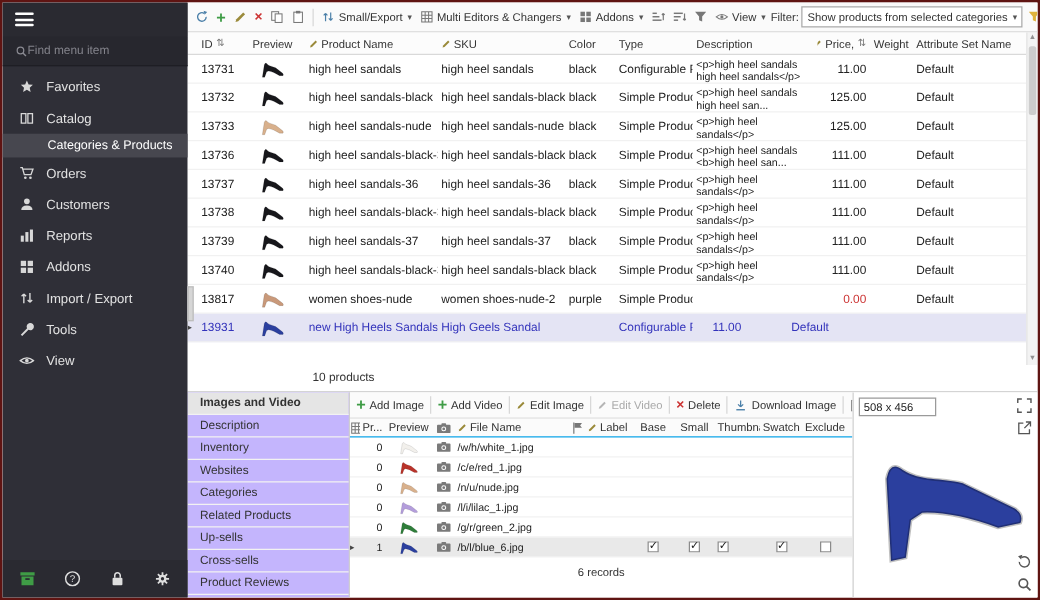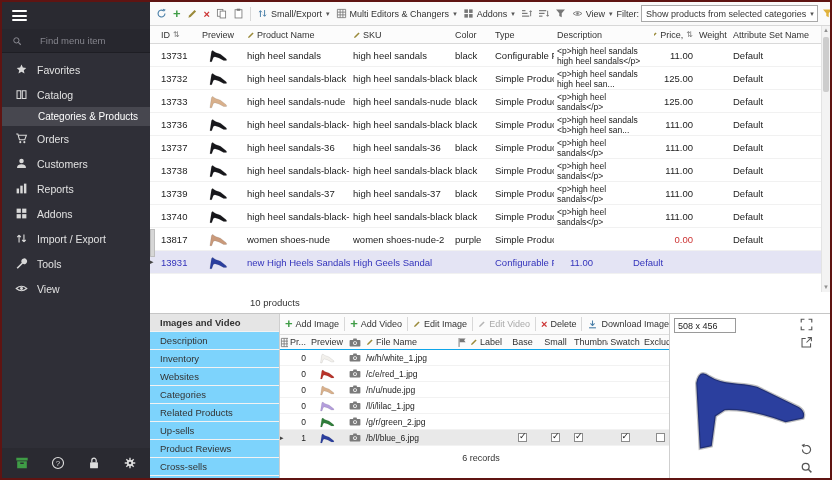--- a/index.html
+++ b/index.html
@@ -4,21 +4,21 @@
 <style>
 *{margin:0;padding:0;box-sizing:border-box}
 body{font-family:"Liberation Sans",sans-serif;font-size:10px;color:#222;background:#fff}
 .app{position:relative;width:832px;height:480px;border:2px solid #5f1412;background:#fff;overflow:hidden}
 .ic{width:11px;height:11px;display:inline-block;vertical-align:middle;color:#666;flex:none}
 .blu{color:#4a7fa8}.gry{color:#777}.ylw{color:#e0b23c}.pc2{color:#9a8a3a}
 
 .sidebar{position:absolute;left:0;top:0;width:148px;height:100%;background:#2f2f37;color:#e2e2e2;z-index:3}
 .sb-head{height:27px;display:flex;align-items:center;padding-left:10px;background:#2a2a31}
 .burger i{display:block;width:15px;height:2px;background:#fff;margin:2.5px 0;border-radius:1px}
-.sb-search{height:24px;display:flex;align-items:center;gap:18px;padding-left:10px;background:#27272e;border-bottom:1px solid #1e1e24}
+.sb-search{height:24px;display:flex;align-items:center;gap:0;padding-left:10px;background:#27272e;border-bottom:1px solid #1e1e24}
 .sb-search .ic{color:#8a8a92;width:10px;height:10px}
 .sb-search .ph{color:#84848c;font-size:9.5px}
 .sb-nav{padding-top:4px}
 .sb-item{height:25px;display:flex;align-items:center;gap:9px;padding-left:13px;font-size:10.5px}
 .sb-item .ic{width:13px;height:13px;color:#d8d8d8}
 .sb-child{height:19px;display:flex;align-items:center;padding-left:36px;font-size:10px;color:#d6d6d6}
 .sb-child.sel{background:#47474f;color:#fff}
 .sb-bottom{position:absolute;bottom:0;left:0;right:0;height:30px;display:flex;align-items:center;justify-content:space-between;padding:0 13px;background:#2a2a31}
 .sbb .ic{width:14px;height:14px;color:#dedede}
 .sbb.grn .ic{color:var(--green,#3f9c46)}
@@ -50,21 +50,21 @@
 .sort{font-size:8px;color:#777;margin-left:1px}
 .pc{width:8px;height:8px;color:#9a8a3a;flex:none}
 .shoe{flex:none}
 .vscroll{position:absolute;right:0;top:24px;width:9px;height:266px;background:#f3f3f3;border-left:1px solid #e3e3e3}
 .vscroll .arr{position:absolute;left:0;width:8px;height:9px;font-size:6px;color:#909090;text-align:center;line-height:9px}
 .a-up{top:0}.a-dn{bottom:0}
 .vscroll .thumb{position:absolute;left:1px;right:1px;top:11px;height:55px;background:#cdcdcd;border-radius:2px}
 .pfoot{position:absolute;left:0;right:0;top:290px;height:22px;border-bottom:1px solid #c6c6c6;font-size:9.5px;color:#333;display:flex;align-items:center;padding-left:100px;background:#fff}
 
 .detail{position:absolute;left:0;right:0;top:312px;bottom:0;background:#fff}
-.dtabs{position:absolute;left:0;top:0;bottom:0;width:130px;border-right:1px solid #cfcfcf;background:#7dd3fc;overflow:hidden}
+.dtabs{position:absolute;left:0;top:0;bottom:0;width:130px;border-right:1px solid #cfcfcf;background:#c4b5fd;overflow:hidden}
 .dtab{height:18px;line-height:18px;padding-left:10px;font-size:9.5px;color:#333;border-bottom:1px solid #f2f2f2}
 .dtab.sel{background:#e5e5e5;font-weight:bold}
 .dmain{position:absolute;left:130px;top:0;bottom:0;width:402px}
 .dtbar{position:absolute;left:0;right:0;top:0;height:21px;display:flex;align-items:center;gap:1px;padding:0 3px;border-bottom:1px solid #ddd;background:#fbfbfb;font-size:9px;color:#333;overflow:hidden;white-space:nowrap}
 .tb.dis{color:#a9a9a9}
 .tb.dis .pc,.tb.dis .ic{color:#b5b5b5}
 .ihead{position:absolute;left:0;right:0;top:21px;height:15px;background:#fbfbfb;border-bottom:1px solid #0ea5e9;display:flex;align-items:center;font-size:8.5px;color:#333}
 .ibody{position:absolute;left:0;right:0;top:36px;height:96px;overflow:hidden}
 .i-row{display:flex;height:16px;align-items:center;border-bottom:1px solid #f2f2f2;font-size:8.5px}
 .i-row.sel{background:#e9e9e9}
@@ -72,21 +72,21 @@
 .ix-exp{width:8px;padding:0;font-size:7px;color:#444}
 .ix-pr{width:20px;justify-content:flex-end}.ix-prev{width:38px;justify-content:center}
 .ix-cam{width:18px;justify-content:center}.ix-file{width:92px}.ix-flag{width:12px;justify-content:center}
 .ix-label{width:38px}.ix-base{width:33px;justify-content:center}.ix-small{width:33px;justify-content:center}
 .ix-thumb{width:36px}.ix-swatch{width:34px;justify-content:center}.ix-excl{width:36px;justify-content:center}
 .ifoot{position:absolute;left:0;right:0;top:136px;height:16px;display:flex;align-items:center;justify-content:center;font-size:9px;color:#333}
 .cb{width:9px;height:9px;border:1px solid #8b8b8b;background:#fff;position:relative;display:inline-block}
 .cb.on::after{content:"\2713";position:absolute;left:0;top:-3px;font-size:9px;color:#222}
 .cam{width:12px;height:9px;color:#7a7a7a;flex:none}
 
-.viewer{position:absolute;right:13px;top:0;bottom:0;width:148px;border-left:1px solid #cfcfcf;background:#fff}
+.viewer{position:absolute;right:0;top:0;bottom:0;width:148px;border-left:1px solid #cfcfcf;background:#fff}
 .size-input{position:absolute;left:4px;top:4px;width:62px;height:15px;border:1px solid #9a9a9a;font:9px "Liberation Sans",sans-serif;padding:0 3px;color:#222;background:#fff}
 .vbtn{position:absolute;width:13px;height:13px}
 .vbtn .ic{width:13px;height:13px;color:#555}
 .v-fit{right:4px;top:4px}.v-ext{right:4px;top:22px}.v-rot{right:4px;bottom:22px}.v-zoom{right:4px;bottom:4px}
 .big-shoe{position:absolute;left:6px;top:24px;width:134px;height:120px;display:flex;align-items:center;justify-content:center}
 .big-shoe svg{width:130px;height:102px;transform:rotate(-12deg)}
 </style>
 </head>
 <body>
 
@@ -596,22 +596,22 @@
 
     <div class="detail">
       <div class="dtabs" id="dtabs">
           <div class="dtab sel">Images and Video</div>
           <div class="dtab">Description</div>
           <div class="dtab">Inventory</div>
           <div class="dtab">Websites</div>
           <div class="dtab">Categories</div>
           <div class="dtab">Related Products</div>
           <div class="dtab">Up-sells</div>
+          <div class="dtab">Cross-sells</div>
           <div class="dtab">Product Reviews</div>
-          <div class="dtab">Cross-sells</div>
         </div>
 
       <div class="dmain">
         <div class="dtbar" id="dtbar">
             <button class="tb">
               <span class="plus">+</span>
               <span>Add Image</span>
             </button>
             <span class="vsep"></span>
             <button class="tb">

